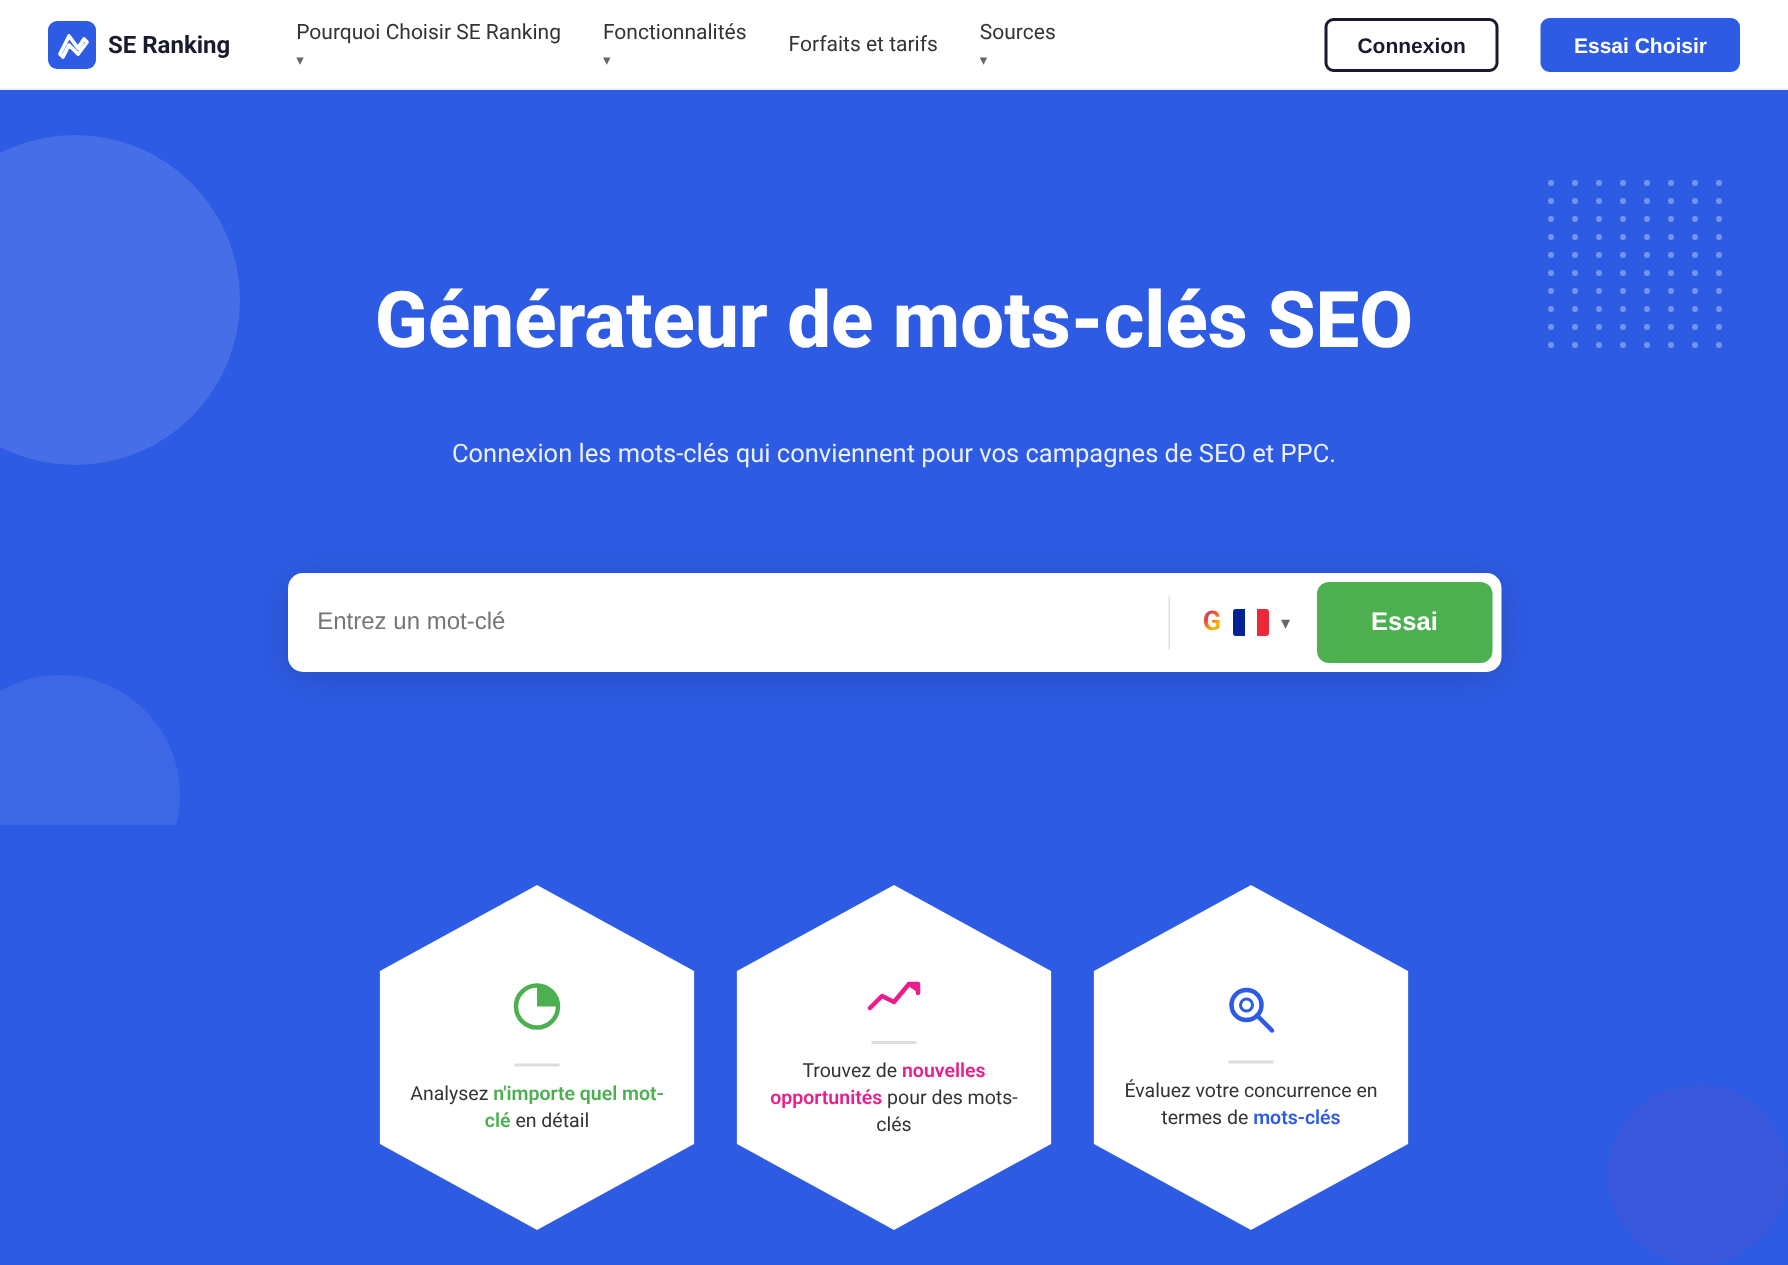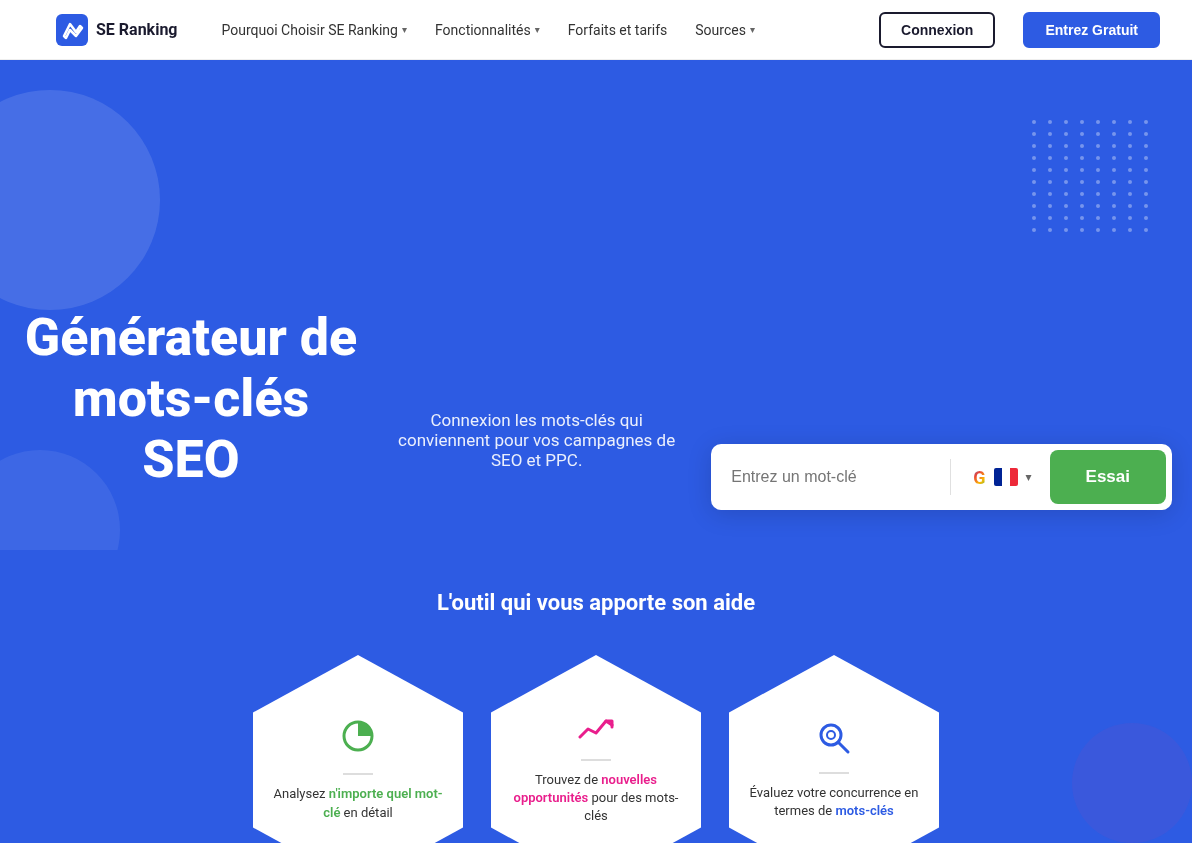--- a/index.html
+++ b/index.html
@@ -15,46 +15,45 @@
       border-bottom: 1px solid #eee;
       position: relative;
       z-index: 10;
     }
     .logo-area {
       display: flex;
       align-items: center;
       gap: 8px;
       margin-right: 32px;
       text-decoration: none;
-      margin-left: 24px;
     }
     .logo-icon {
       width: 32px;
       height: 32px;
     }
     .logo-text {
       font-weight: 700;
       font-size: 16px;
       color: #1a1a2e;
     }
     .nav-links {
       display: flex;
       align-items: center;
       gap: 4px;
       flex: 1;
     }
     .nav-item {
       display: flex;
-      align-items: center;
       gap: 4px;
       padding: 8px 12px;
       font-size: 14px;
       color: #333;
       cursor: pointer;
       white-space: nowrap;
+      flex-direction: column;
     }
     .nav-chevron { font-size: 10px; color: #666; }
     .nav-actions {
       display: flex;
       align-items: center;
       gap: 28px;
     }
     .btn-connexion {
       padding: 8px 20px;
       border: 2px solid #1a1a2e;
@@ -74,22 +73,22 @@
       font-weight: 600;
       color: #fff;
       cursor: pointer;
     }
 
     
     .hero {
       background: #2d5be3;
       min-height: 490px;
       display: flex;
-      flex-direction: row;
-      align-items: flex-end;
+      flex-direction: column;
+      align-items: center;
       justify-content: center;
       padding: 60px 20px 40px;
       position: relative;
       overflow: hidden;
       gap: 29px;
     }
     .hero-blob-left {
       position: absolute;
       left: -60px;
       top: 30px;
@@ -283,21 +282,21 @@
     <div class="nav-item">
       <span>Forfaits et tarifs</span>
     </div>
     <div class="nav-item">
       <span>Sources</span>
       <span class="nav-chevron">▾</span>
     </div>
   </div>
   <div class="nav-actions">
     <button class="btn-connexion">Connexion</button>
-    <button class="btn-essai">Entrez Gratuit</button>
+    <button class="btn-essai">Essai Choisir</button>
   </div>
 </nav>
 
 <section class="hero">
 
   <div class="hero-blob-left"></div>
   <div class="hero-blob-bottom-left"></div>
 
   <div class="dots-pattern">
     <div class="dot"></div>
@@ -395,21 +394,20 @@
         <div class="flag-stripe flag-white"></div>
         <div class="flag-stripe flag-red"></div>
       </div>
       <span class="engine-chevron">▾</span>
     </div>
     <button class="scan-btn">Essai</button>
   </div>
 </section>
 
 <section class="section-features">
-  <h2 class="section-title">L'outil qui vous apporte son aide</h2>
 
   <div class="cards-row">
 
     <div style="position:relative; display:flex; flex-direction:column; align-items:center;">
       <div class="hex-card">
         <div style="font-size:30px; color:#4caf50; margin-bottom:6px;">
           
           <svg width="36" height="36" viewBox="0 0 36 36">
             <circle cx="18" cy="18" r="14" fill="none" stroke="#4caf50" stroke-width="3"></circle>
             <path d="M18 18 L18 4 A14 14 0 0 1 32 18 Z" fill="#4caf50"></path>

